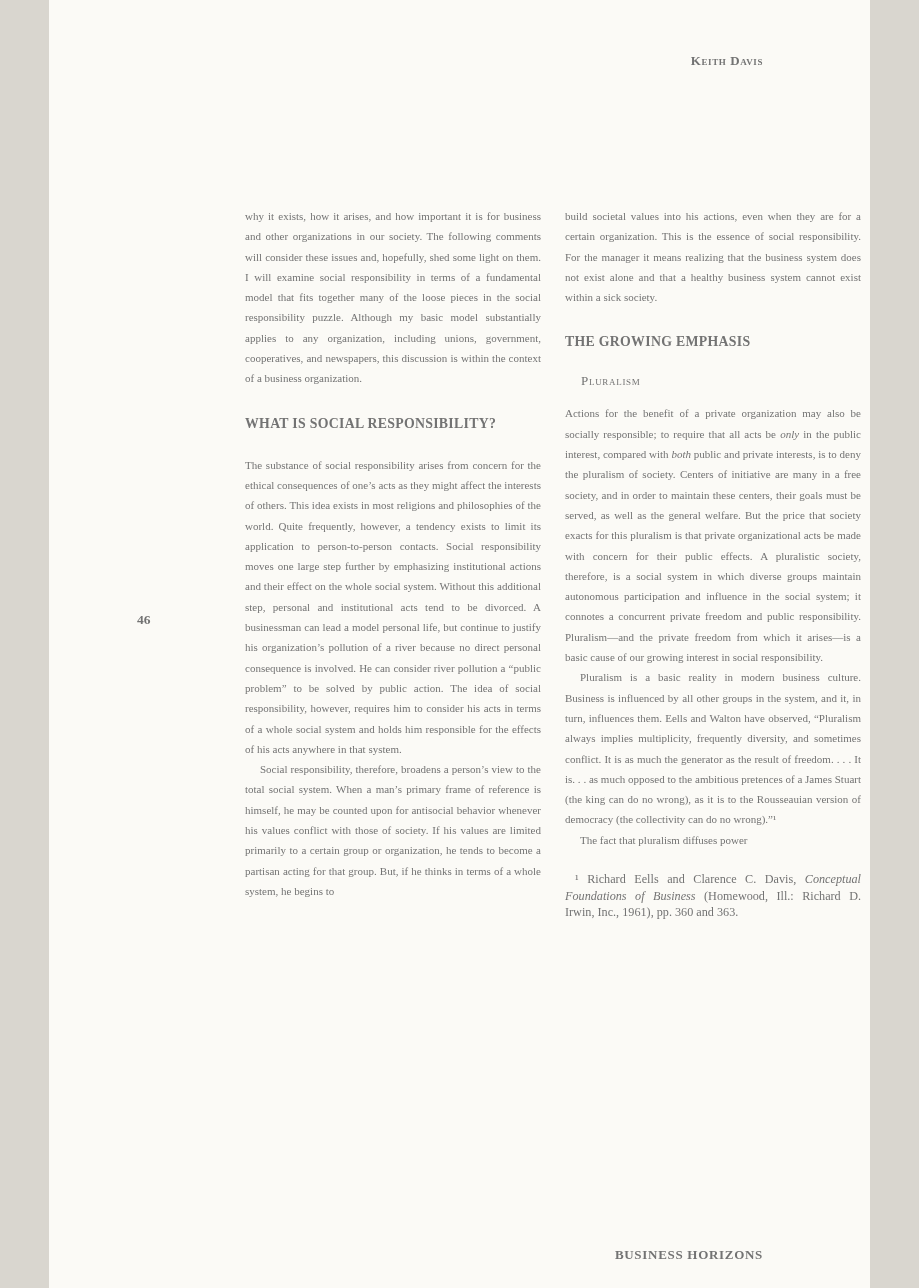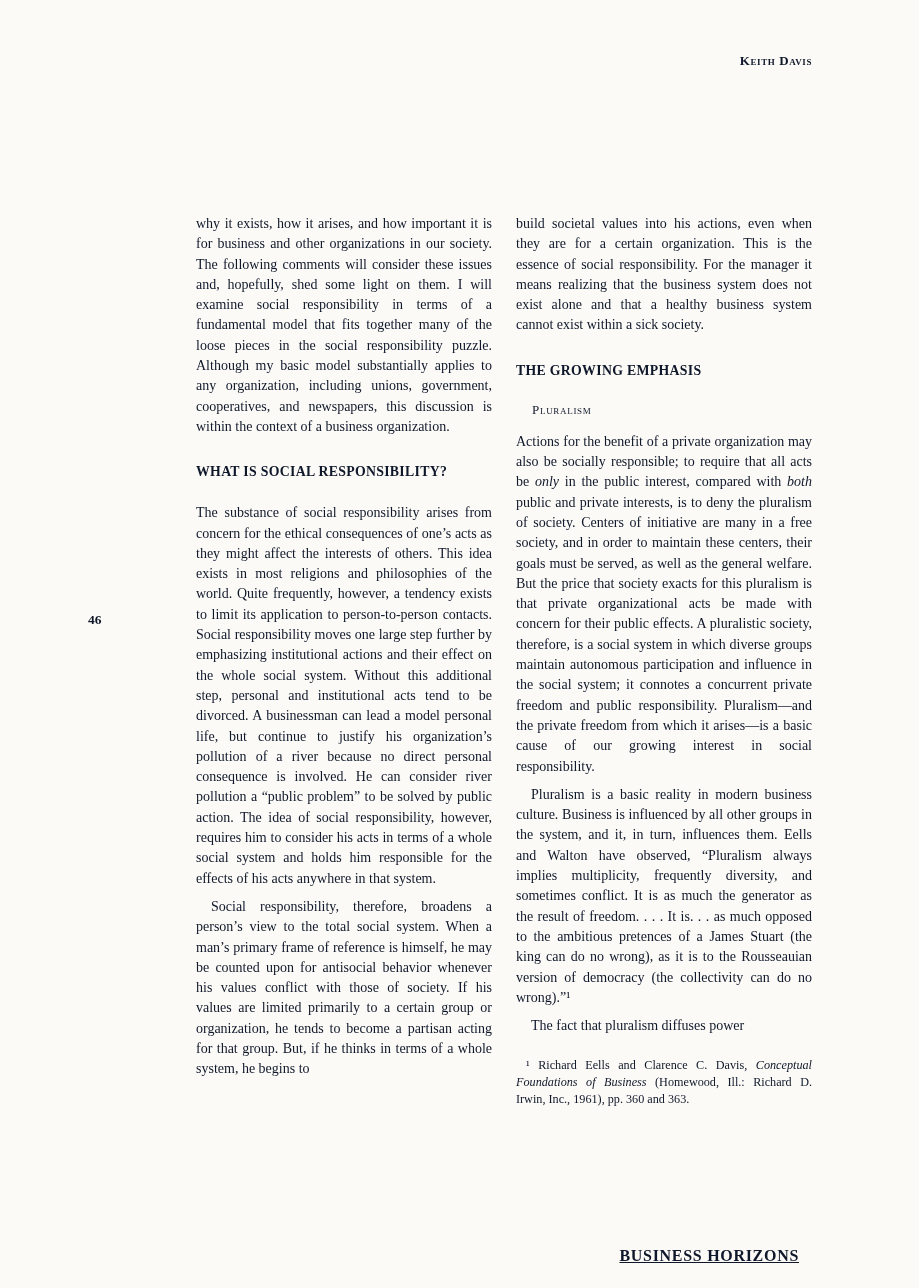--- a/index.html
+++ b/index.html
@@ -1,24 +1,24 @@
 <!DOCTYPE html>
 <html><head>
 <meta charset="utf-8">
 <style>
   * { margin: 0; padding: 0; box-sizing: border-box; }
   html, body { background: #d9d6cf; }
   .page {
     position: relative;
-    width: 919px;
+    width: 821px;
     height: 1288px;
     margin: 0 auto;
     background: #fbfaf6;
     font-family: "Liberation Serif", serif;
-    color: #0f172a;
+    color: #737373;
     overflow: hidden;
   }
   .running-head {
     position: absolute;
     top: 53px;
     right: 107px;
     font-size: 13px;
     font-variant: small-caps;
     letter-spacing: 0.6px;
     font-weight: bold;
@@ -33,24 +33,23 @@
   .columns {
     position: absolute;
     left: 196px;
     top: 206px;
     width: 617px;
     display: flex;
     gap: 24px;
   }
   .col { width: 296px; }
   .body-par {
-    font-size: 14px;
+    font-size: 11px;
     line-height: 20.3px;
     text-align: justify;
-    margin-top: 8px;
   }
   .body-par.indent { text-indent: 15px; }
   .sec-heading {
     font-size: 13.8px;
     font-weight: bold;
     text-align: left;
     letter-spacing: 0.3px;
     margin: 27px 0 23px 0;
   }
   .sub-heading {
@@ -62,26 +61,25 @@
   }
   .footnote {
     margin-top: 21px;
     font-size: 12.2px;
     line-height: 16.6px;
     text-align: justify;
     text-indent: 10px;
   }
   .footer {
     position: absolute;
-    right: 120px;
+    right: 107px;
     top: 1247px;
-    font-size: 16px;
+    font-size: 13px;
     font-weight: bold;
     letter-spacing: 0.7px;
-    text-decoration: underline;
   }
   i { font-style: italic; }
 </style>
 </head>
 <body>
 
 <div class="page">
 
   <div class="running-head">Keith Davis</div>
 

